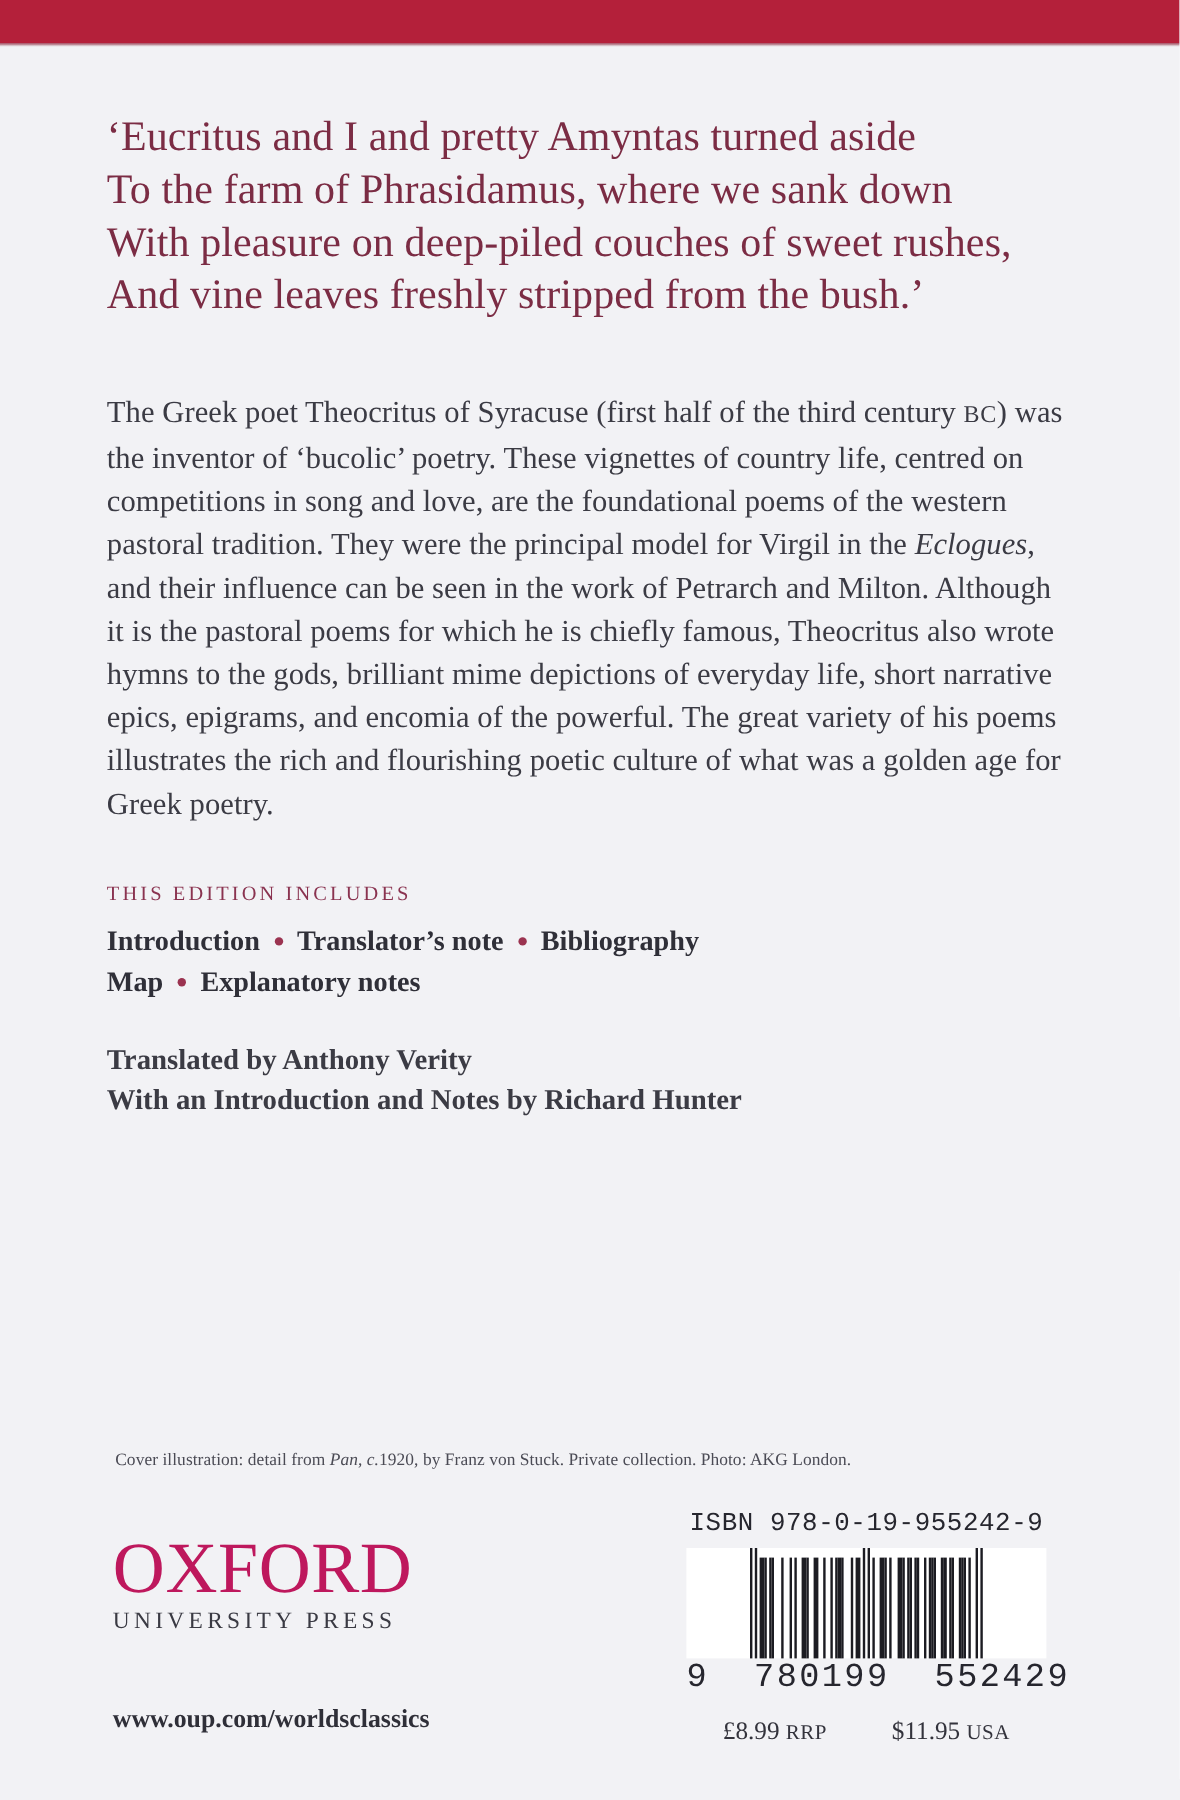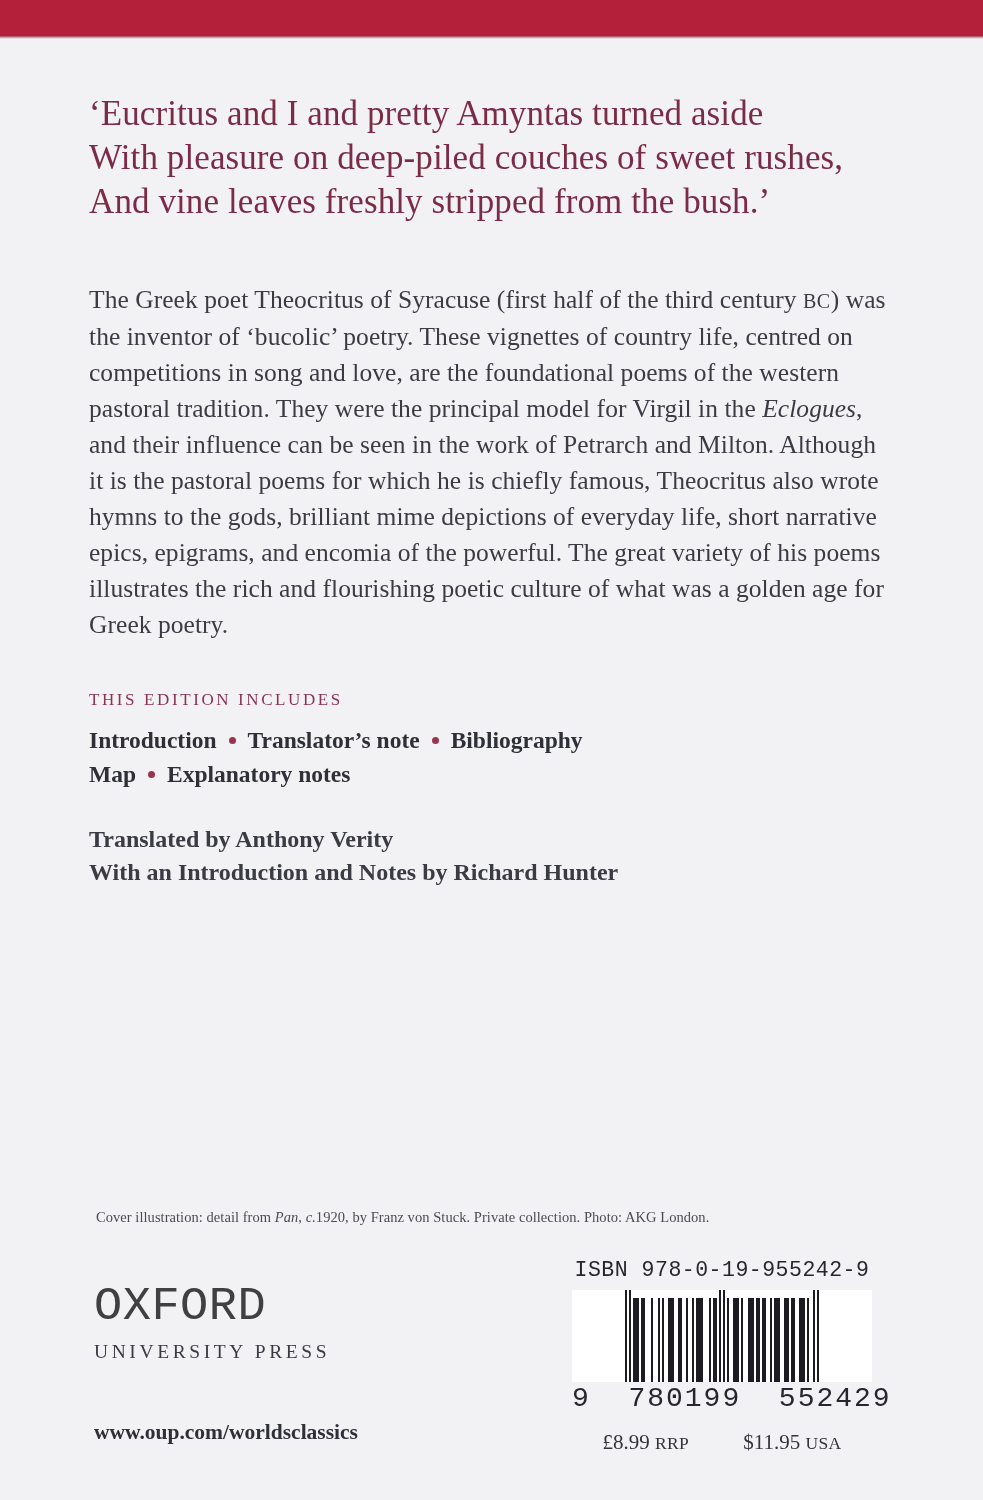--- a/index.html
+++ b/index.html
@@ -120,25 +120,25 @@
   }
   .illus-credit .it { font-style: italic; }
 
   
   .oup-logo {
     position: absolute;
     left: 94px;
     top: 1283px;
   }
   .oup-word {
-    color: #404040;
-    font-size: 47px;
+    color: #be185d;
+    font-size: 60px;
     line-height: 48px;
     letter-spacing: .5px;
-    font-family: Liberation Mono, monospace;
+    font-family: Liberation Serif, serif;
   }
   .oup-sub {
     margin-top: 10px;
     color: #3a3a43;
     font-size: 19.5px;
     letter-spacing: 3.6px;
   }
   .oup-url {
     position: absolute;
     left: 94px;
@@ -199,20 +199,21 @@
 
 <div class="cover">
 
   <div class="top-band"></div>
   <div class="top-band-shadow"></div>
 
   <div class="content">
 
     <div class="epigraph">
       <span class="line">‘Eucritus and I and pretty Amyntas turned aside</span>
+      <span class="line">To the farm of Phrasidamus, where we sank down</span>
       <span class="line">With pleasure on deep-piled couches of sweet rushes,</span>
       <span class="line">And vine leaves freshly stripped from the bush.’</span>
     </div>
 
     <p class="blurb"><span>The Greek poet Theocritus of Syracuse (first half of the third century </span><span class="sc">BC</span><span>) was the inventor of ‘bucolic’ poetry. These vignettes of country life, centred on competitions in song and love, are the foundational poems of the western pastoral tradition. They were the principal model for Virgil in the </span><span class="it">Eclogues</span><span>, and their influence can be seen in the work of Petrarch and Milton. Although it is the pastoral poems for which he is chiefly famous, Theocritus also wrote hymns to the gods, brilliant mime depictions of everyday life, short narrative epics, epigrams, and encomia of the powerful. The great variety of his poems illustrates the rich and flourishing poetic culture of what was a golden age for Greek poetry.</span></p>
 
     <div class="edition-head">THIS EDITION INCLUDES</div>
 
     <div class="edition-list">
       <span class="row"><span>Introduction</span><span class="bullet"></span><span>Translator’s note</span><span class="bullet"></span><span>Bibliography</span></span>

